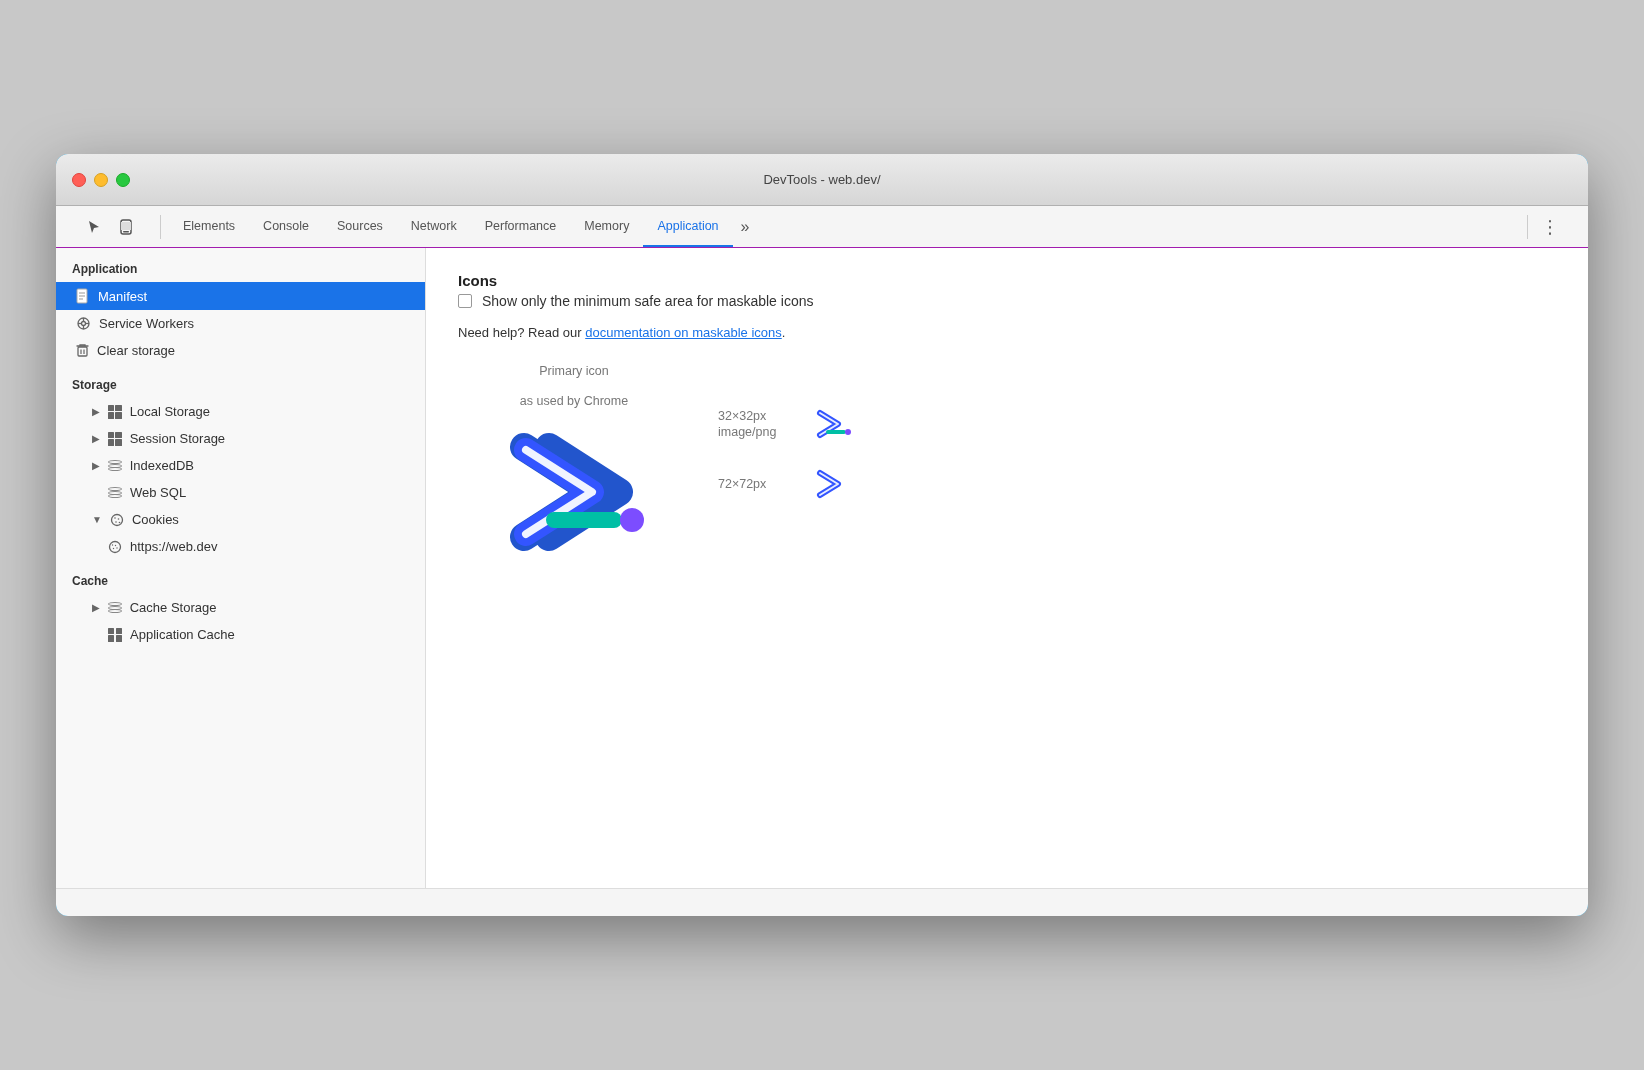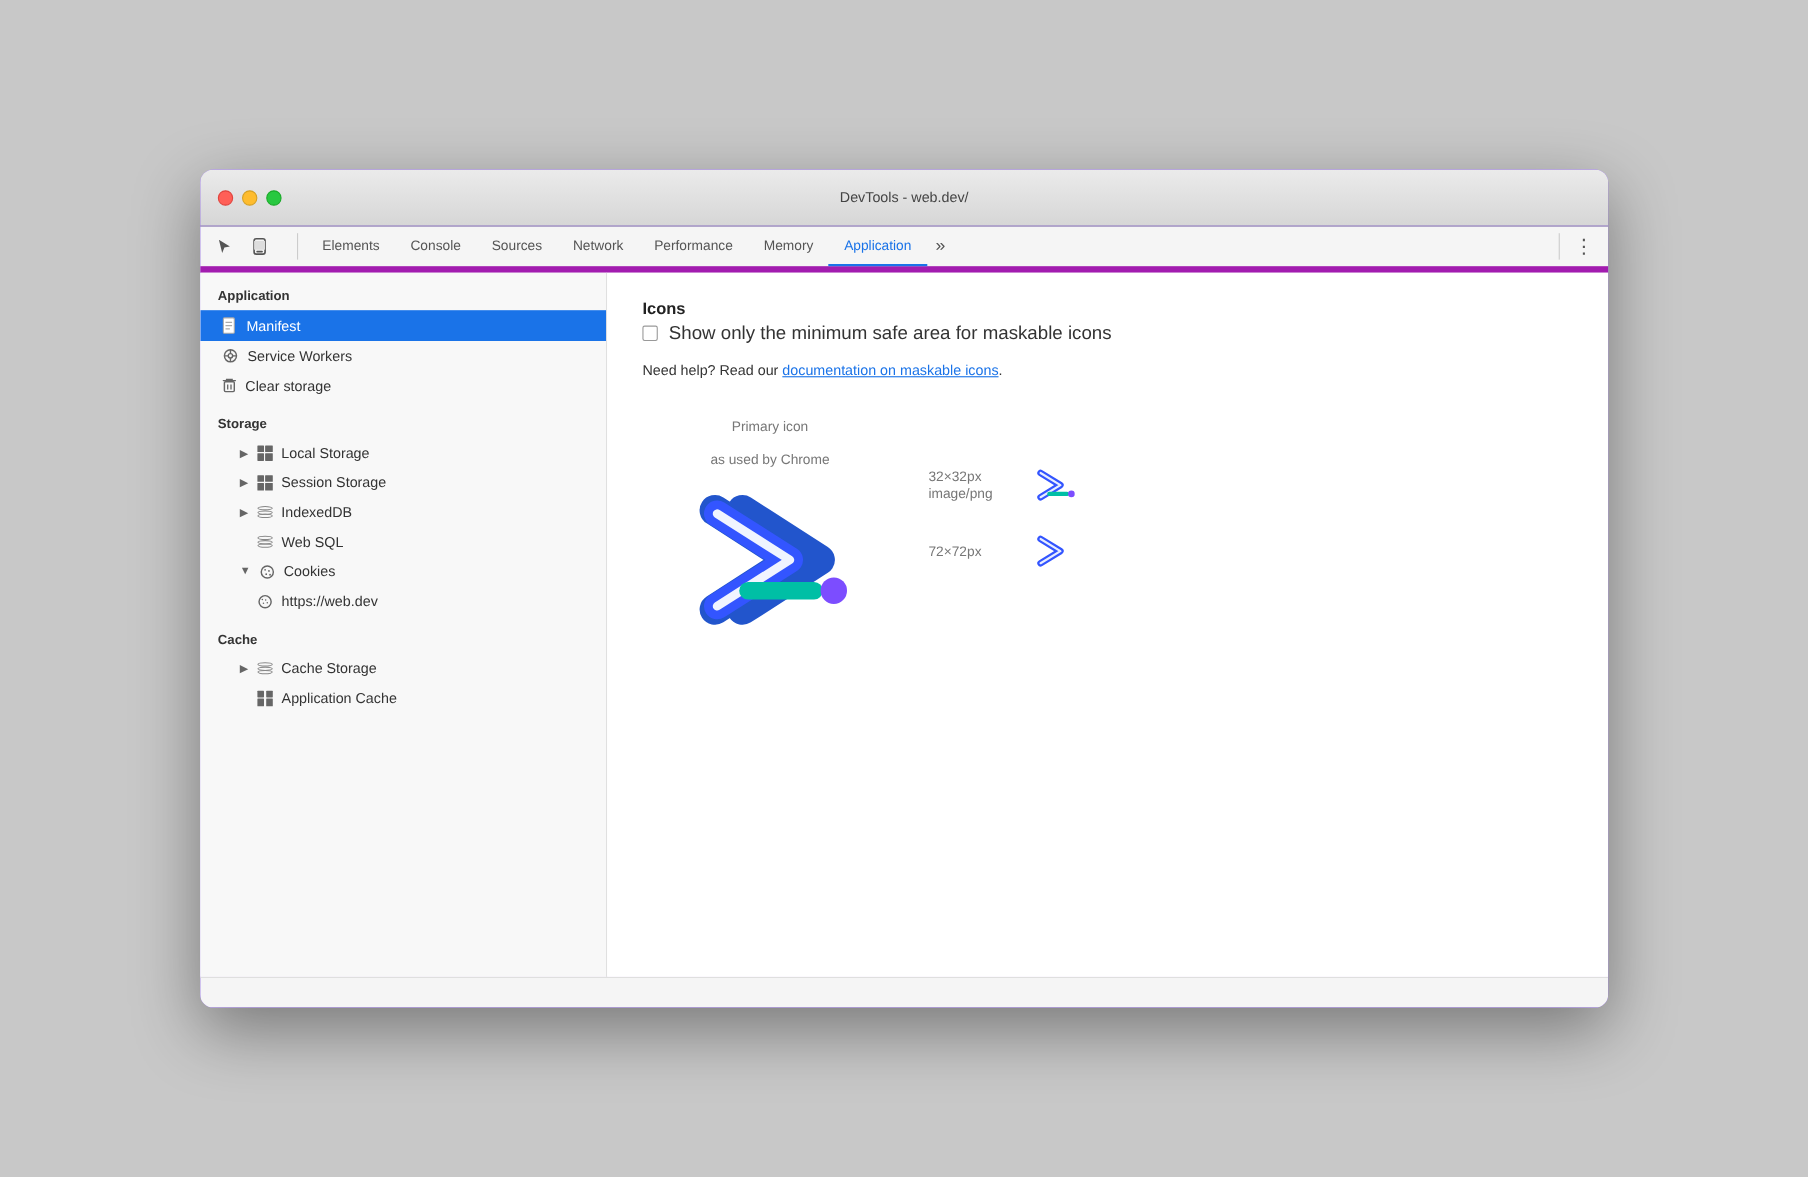--- a/index.html
+++ b/index.html
@@ -7,22 +7,22 @@
     body {
       background: #c8c8c8;
       display: flex;
       justify-content: center;
       align-items: center;
       min-height: 100vh;
       font-family: -apple-system, BlinkMacSystemFont, 'Helvetica Neue', Arial, sans-serif;
     }
 
     .window {
-      width: 1280px;
-      background: #8b5cf6;
+      width: 1532px;
+      background: #0ea5e9;
       border-radius: 12px;
       box-shadow: 0 20px 60px rgba(0,0,0,0.4);
       overflow: hidden;
     }
 
     
     .titlebar {
       background: linear-gradient(to bottom, #ebebeb, #d6d6d6);
       height: 52px;
       display: flex;
@@ -54,24 +54,24 @@
       left: 50%;
       transform: translateX(-50%);
       font-size: 13px;
       color: #444;
       font-weight: 500;
     }
 
     
     .tabbar {
       background: #f5f5f5;
-      border-bottom: 6px solid #a21caf;
-      display: flex;
-      align-items: center;
-      padding: 0 8px;
+      border-bottom: 1px solid #a21caf;
+      display: flex;
+      align-items: center;
+      padding: 0 24px;
       height: 42px;
     }
 
     .tabbar-tools {
       display: flex;
       align-items: center;
       gap: 4px;
       margin-right: 12px;
     }
 
@@ -228,28 +228,28 @@
     .checkbox-box {
       width: 14px;
       height: 14px;
       border: 1.5px solid #999;
       border-radius: 2px;
       background: white;
       flex-shrink: 0;
     }
 
     .checkbox-label {
-      font-size: 17px;
+      font-size: 14px;
       color: #333;
     }
 
     .help-text {
       font-size: 13px;
       color: #333;
-      margin-bottom: 37px;
+      margin-bottom: 24px;
     }
 
     .help-link {
       color: #1a73e8;
       text-decoration: underline;
       cursor: pointer;
     }
 
     .primary-icon-label {
       font-size: 12.5px;

